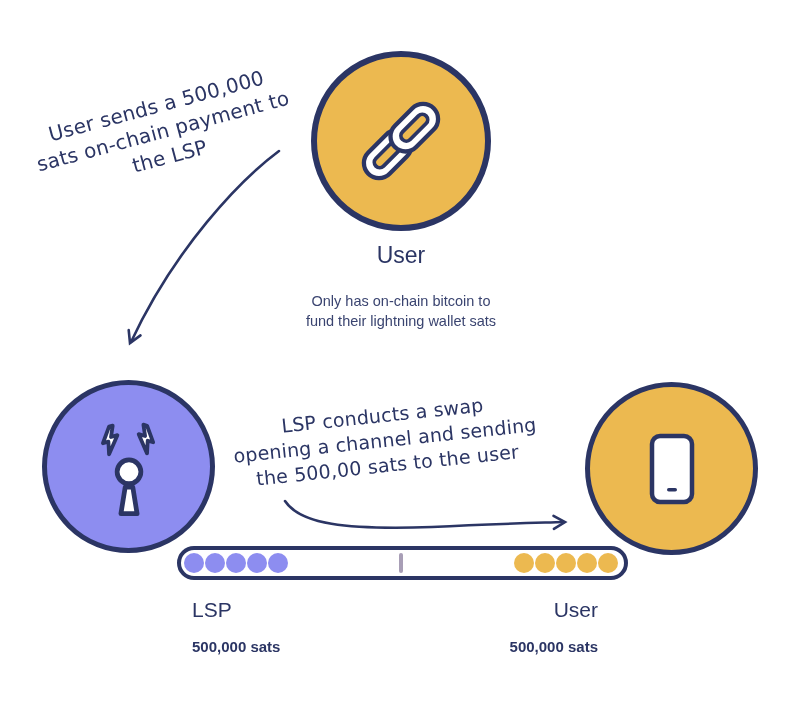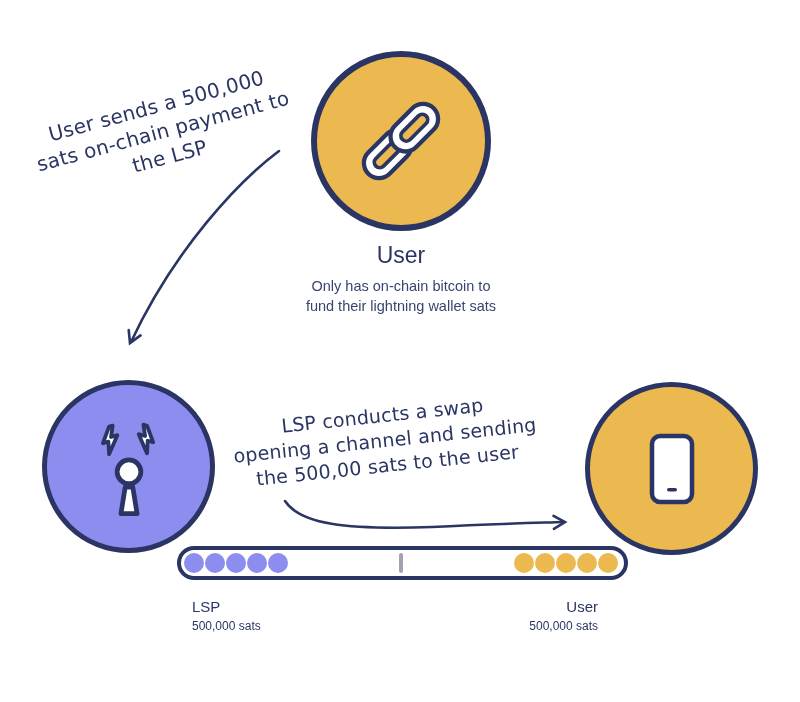--- a/index.html
+++ b/index.html
@@ -22,21 +22,21 @@
     font-family:"DejaVu Sans", sans-serif; letter-spacing:0.2px;
   }
   .annot1 { left:18px;  top:92px;  width:290px; font-size:20px; line-height:1.3;  transform:rotate(-15deg); }
   .annot2 { left:230px; top:403px; width:310px; font-size:19px; line-height:1.32; transform:rotate(-6deg); }
 
   .node-title {
     position:absolute; left:311px; top:242px; width:180px; text-align:center;
     font-size:23px; color:var(--navy,#2B3564);
   }
   .node-desc {
-    position:absolute; left:278px; top:276px; width:246px; text-align:center;
+    position:absolute; left:278px; top:291px; width:246px; text-align:center;
     font-size:14.5px; line-height:1.4; color:var(--subtitle_navy,#3A4470);
   }
 
   .arrows { position:absolute; left:0; top:0; pointer-events:none; }
   .arrow-path { stroke:var(--navy,#2B3564); stroke-width:2.6; fill:none; stroke-linecap:round; }
 
   .channel-bar {
     position:absolute; left:177px; top:546px; width:451px; height:34px; box-sizing:border-box;
     background:#fff; border:4px solid var(--navy,#2B3564); border-radius:17px;
     display:flex; align-items:center; justify-content:space-between;
@@ -44,22 +44,22 @@
   }
   .dots { display:flex; align-items:center; gap:1px; }
   .dot  { width:20px; height:20px; border-radius:50%; display:inline-block; }
   .dot-purple { background:var(--purple,#8D8DF0); }
   .dot-yellow { background:var(--yellow,#ECB950); }
   .divider { width:4px; height:20px; border-radius:2px; background:var(--divider,#A89EB6); }
 
   .balance-block { position:absolute; top:598px; color:var(--navy,#2B3564); }
   .balance-lsp   { left:192px; text-align:left; }
   .balance-user  { left:398px; width:200px; text-align:right; }
-  .balance-title { font-size:15px; font-weight:400; }
-  .balance-amount{ font-size:12px; font-weight:400; margin-top:4px; }
+  .balance-title { font-size:21px; font-weight:400; }
+  .balance-amount{ font-size:15px; font-weight:700; margin-top:16px; }
 
   .icon-shape { stroke:var(--navy,#2B3564); fill:#fff; }
   .icon-hole  { stroke:var(--navy,#2B3564); fill:var(--yellow,#ECB950); }
   .icon-solid { fill:var(--navy,#2B3564); }
 </style>
 </head>
 <body>
 
 <div class="canvas">
 

